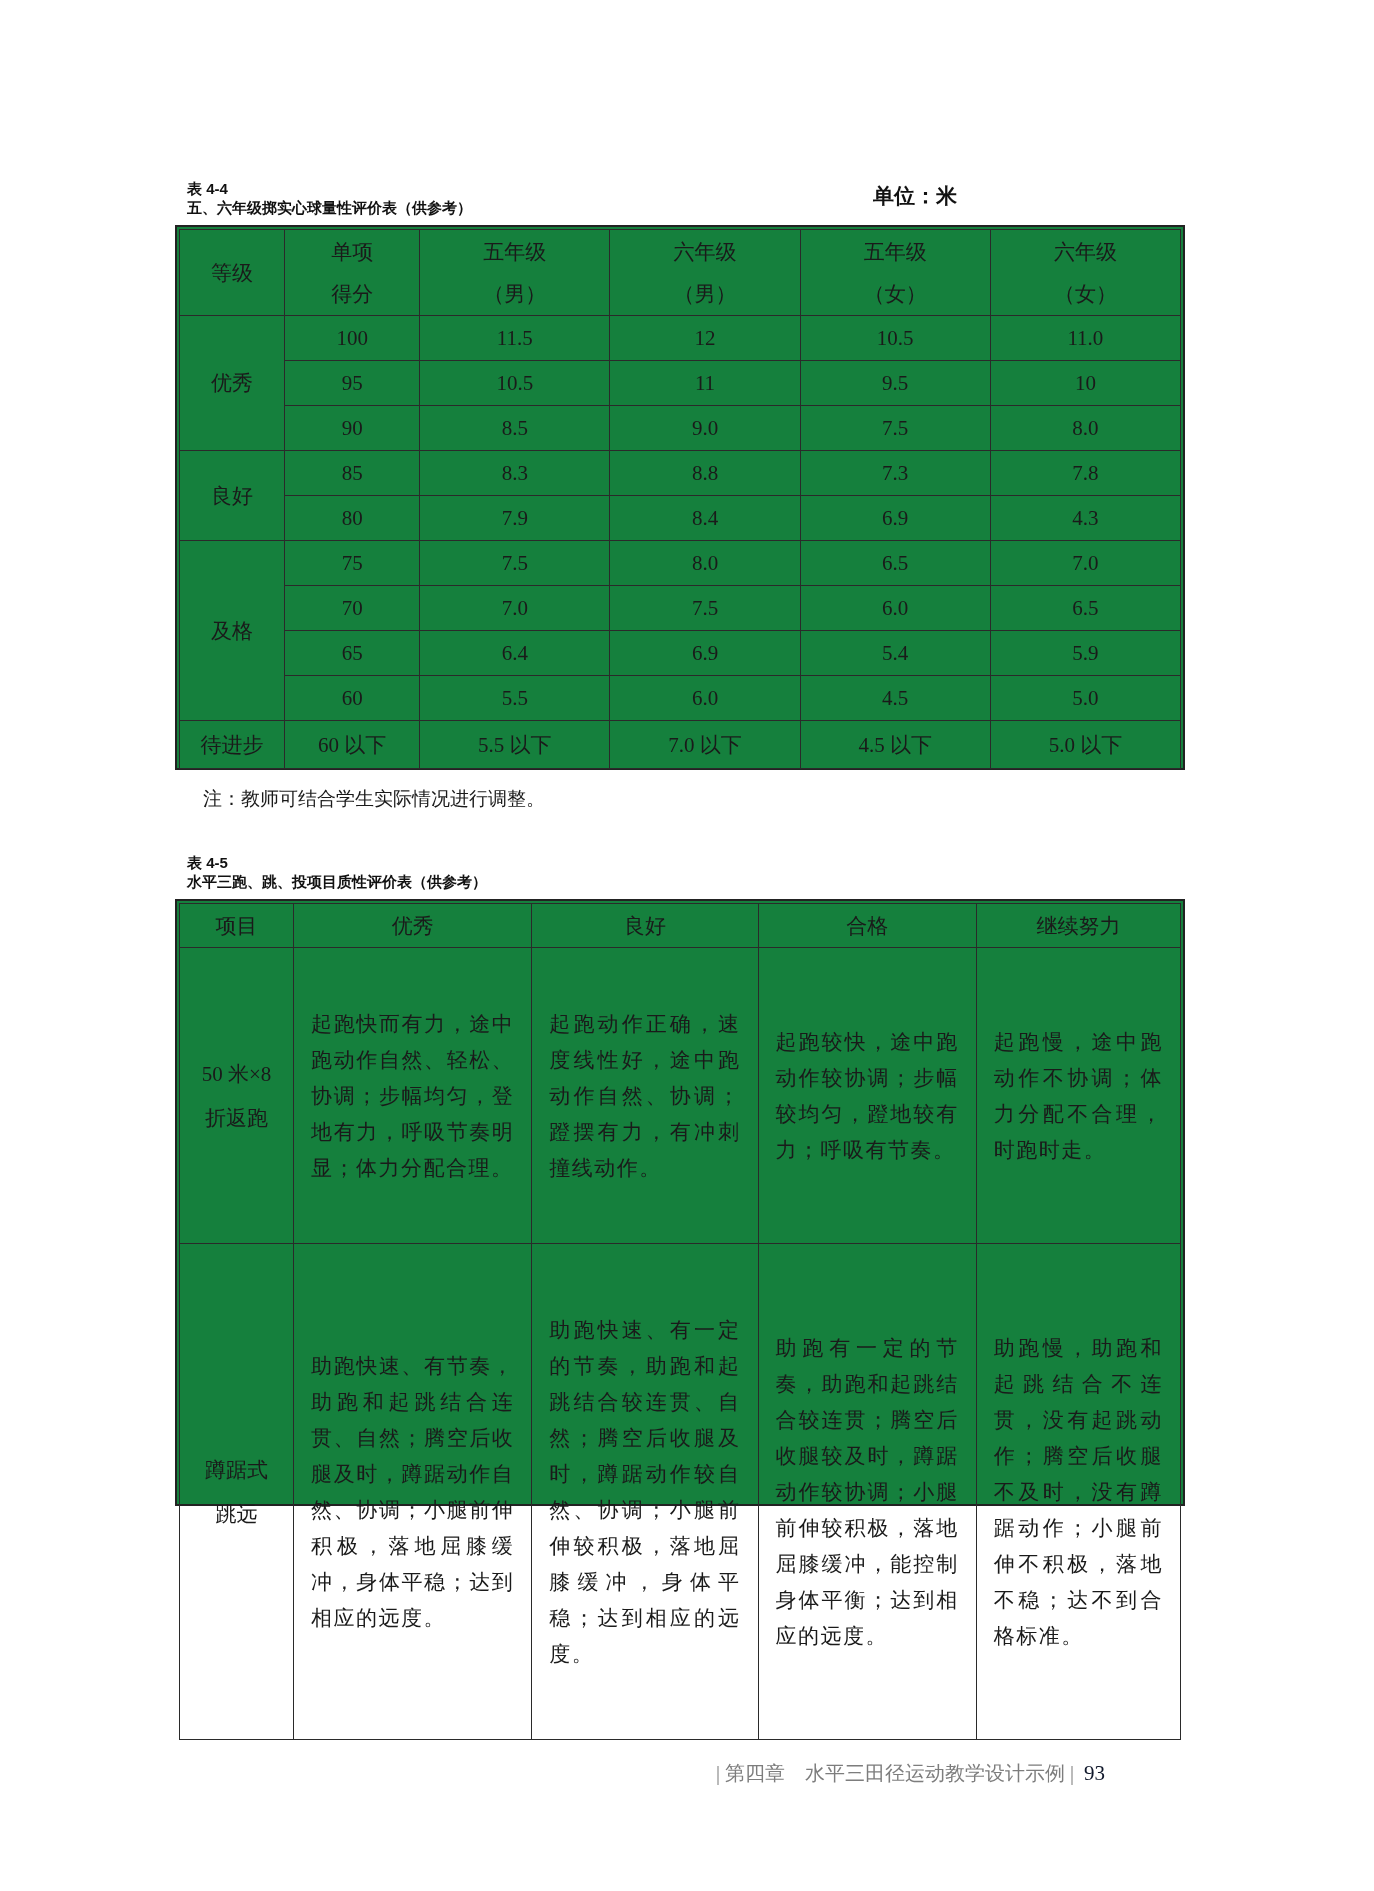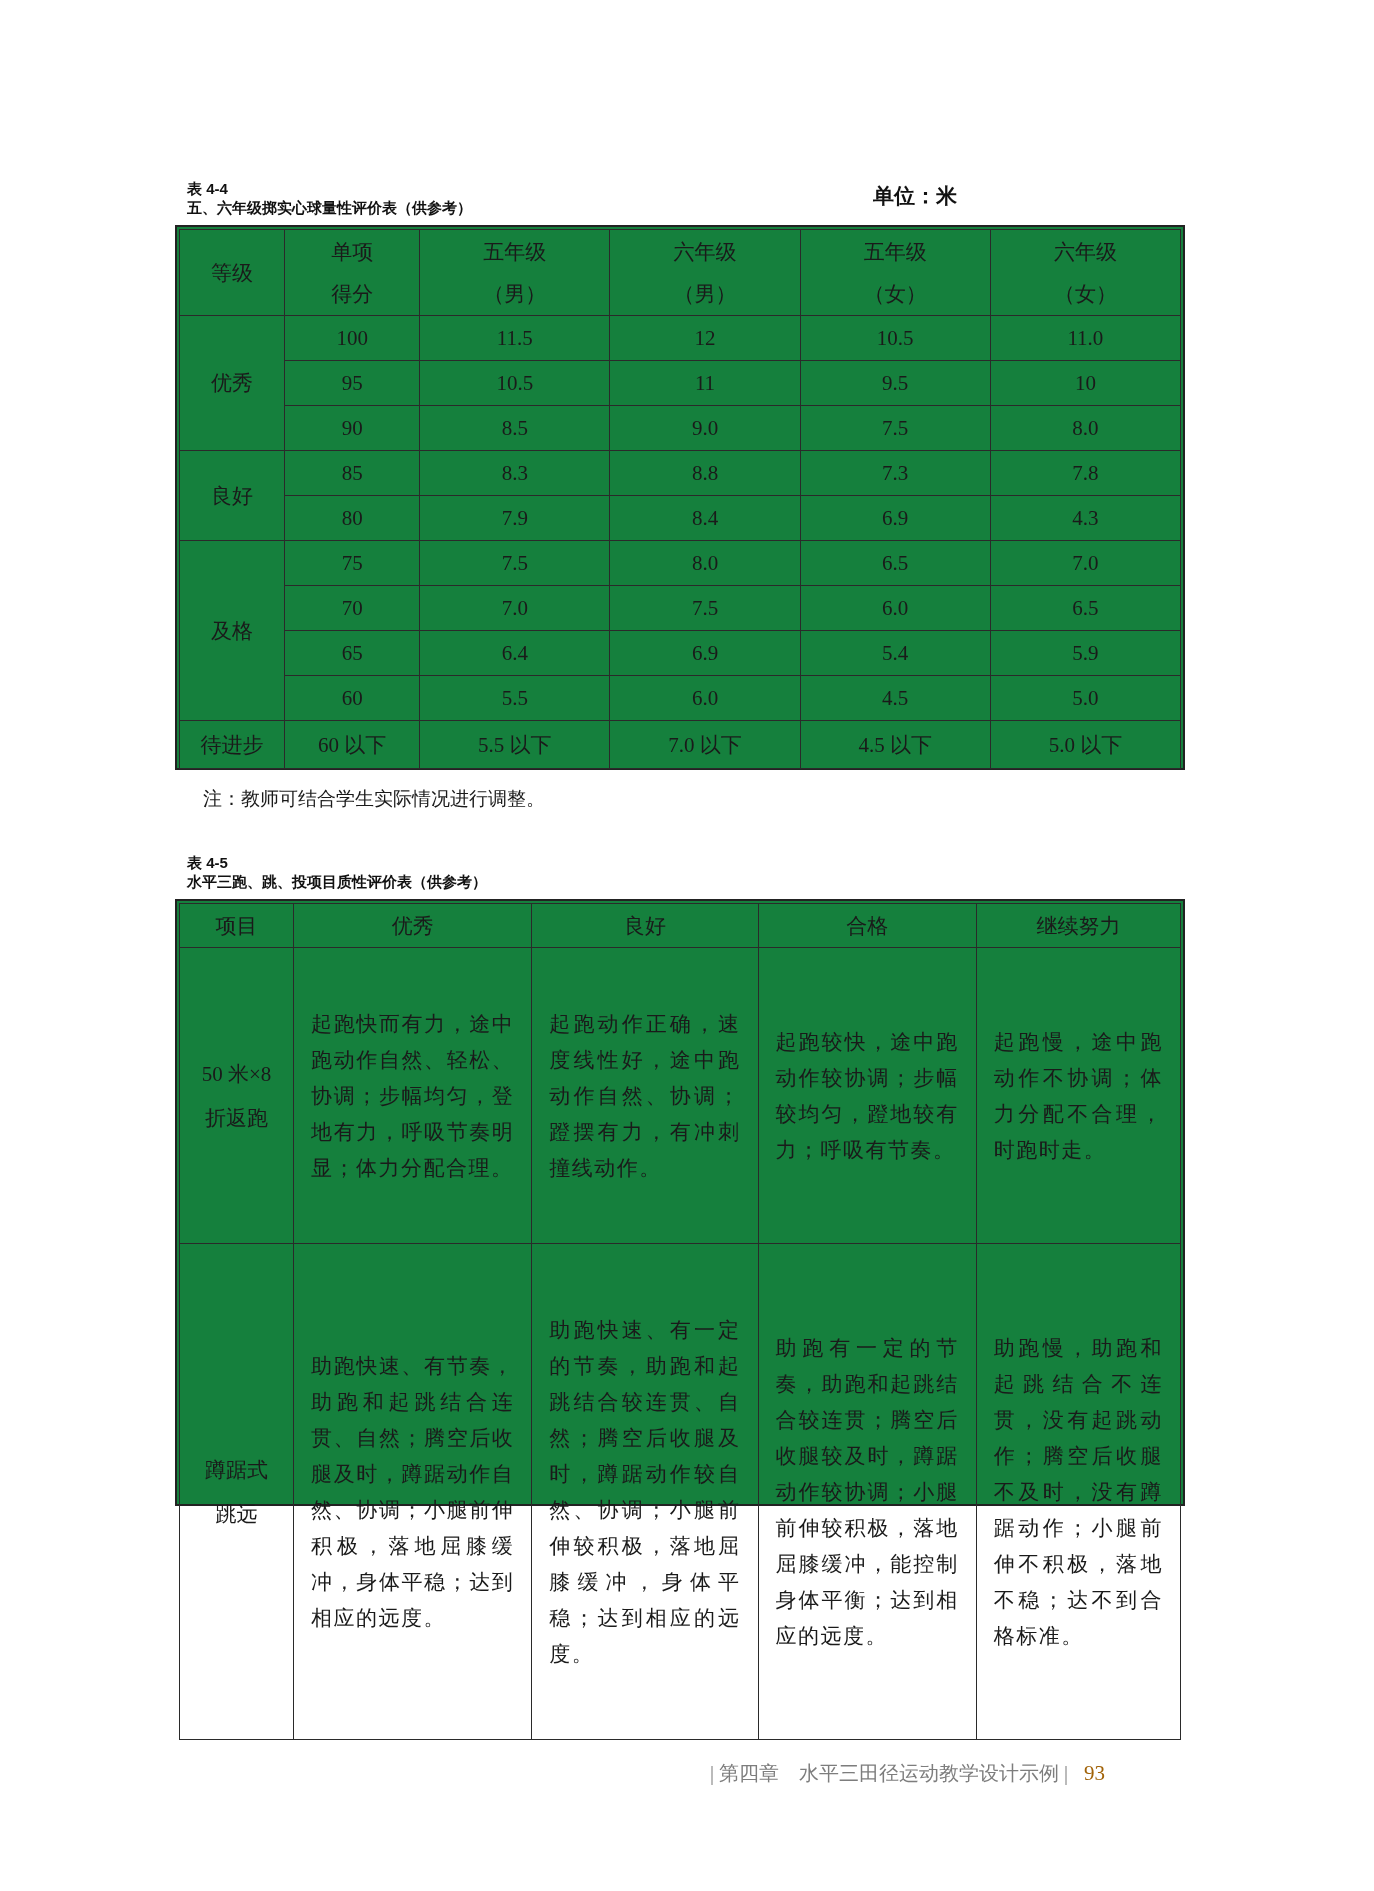--- a/index.html
+++ b/index.html
@@ -67,21 +67,21 @@
 
   .note {
     position:absolute; top:786px; left:28px;
     font-size:19px; color:#1a1a1a;
   }
 
   .footer {
     position:absolute; top:1760px; right:80px;
     font-size:20px; color:#7d7d7d; white-space:nowrap;
   }
-  .footer .pagenum { color:#a16207; font-size:21px; margin-left:16px; }
+  .footer .pagenum { color:#0f172a; font-size:21px; margin-left:10px; }
 </style>
 </head>
 <body>
 
 <div class="content">
 
   <div class="tbl-title t44-title">
     <span class="tag">表 4-4</span>
     <span>五、六年级掷实心球量性评价表（供参考）</span>
   </div>

